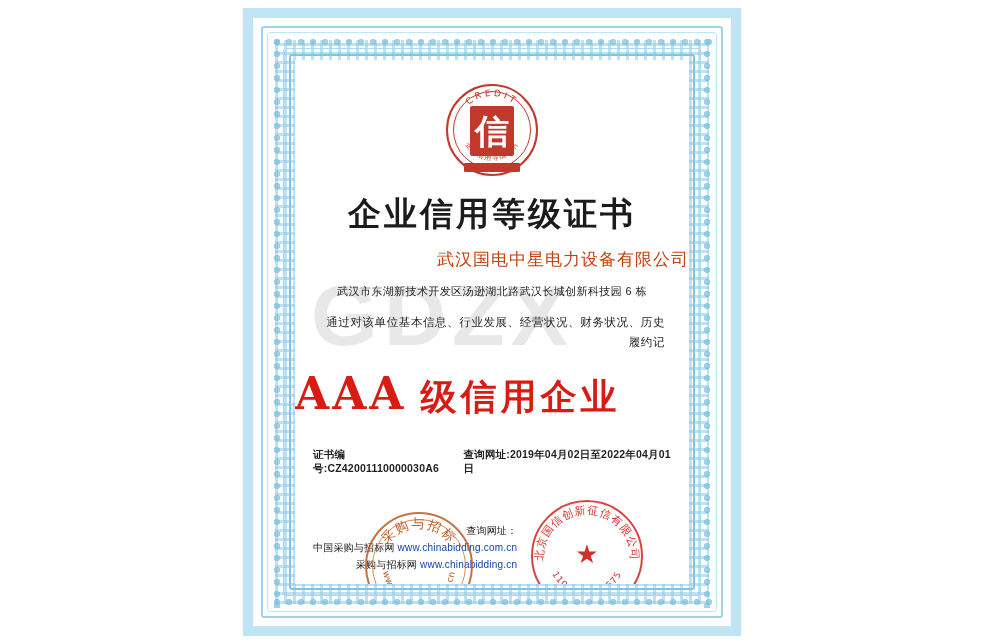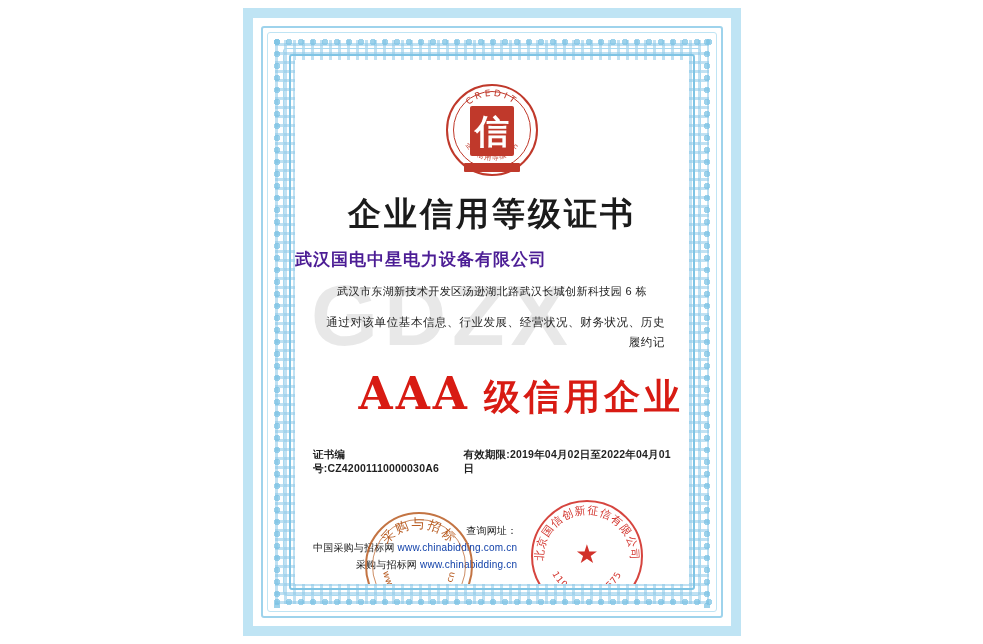--- a/index.html
+++ b/index.html
@@ -171,25 +171,25 @@
     font-family: "DejaVu Sans", sans-serif;
     font-size: 33px;
     font-weight: bold;
     letter-spacing: 3px;
     color: #1b1b1b;
   }
   .company-name {
     position: absolute;
     left: 0; right: 0;
     top: 188px;
-    text-align: left;
+    text-align: right;
     font-size: 17px;
-    font-weight: bold;
+    font-weight: normal;
     letter-spacing: 1px;
-    color: #4c1d95;
+    color: #c2410c;
   }
   .company-address {
     position: absolute;
     left: 0; right: 0;
     top: 224px;
     text-align: center;
     font-size: 11px;
     letter-spacing: 0.4px;
     color: #222;
   }
@@ -198,23 +198,23 @@
     left: 24px; right: 24px;
     top: 252px;
     text-align: right;
     font-size: 11.5px;
     line-height: 20px;
     letter-spacing: 0.6px;
     color: #1f1f1f;
   }
   .grade-line {
     position: absolute;
-    left: 0; right: 5px;
+    left: 0; right: 16px;
     top: 308px;
-    text-align: right;
+    text-align: left;
     color: #d81b13;
     font-weight: bold;
     white-space: nowrap;
   }
   .grade-line .grade-letters {
     font-family: "DejaVu Serif", serif;
     font-size: 44px;
     letter-spacing: 3px;
   }
   .grade-line .grade-suffix {
@@ -345,21 +345,21 @@
 
       <div class="grade-line">
         <span class="grade-letters">AAA</span><span class="grade-suffix">级信用企业</span>
       </div>
 
       <div class="meta-row">
         <div>
           <span>证书编号:</span><span>CZ42001110000030A6</span>
         </div>
         <div>
-          <span>有效期限:</span><span>2019年04月02日至2022年04月01日</span>
+          <span>查询网址:</span><span>2019年04月02日至2022年04月01日</span>
         </div>
       </div>
 
       <div class="footer-block">
         <div>查询网址：</div>
         <div>
           <span>中国采购与招标网</span>
           <span class="url">www.chinabidding.com.cn</span>
         </div>
         <div>

